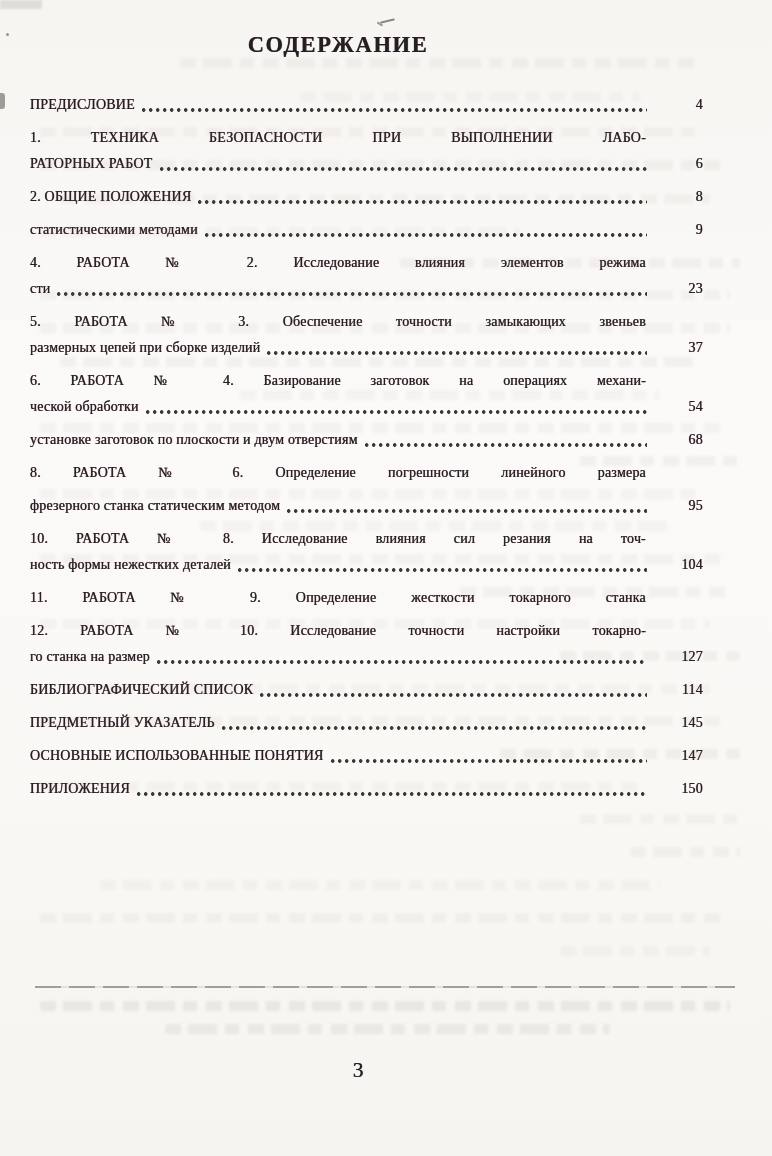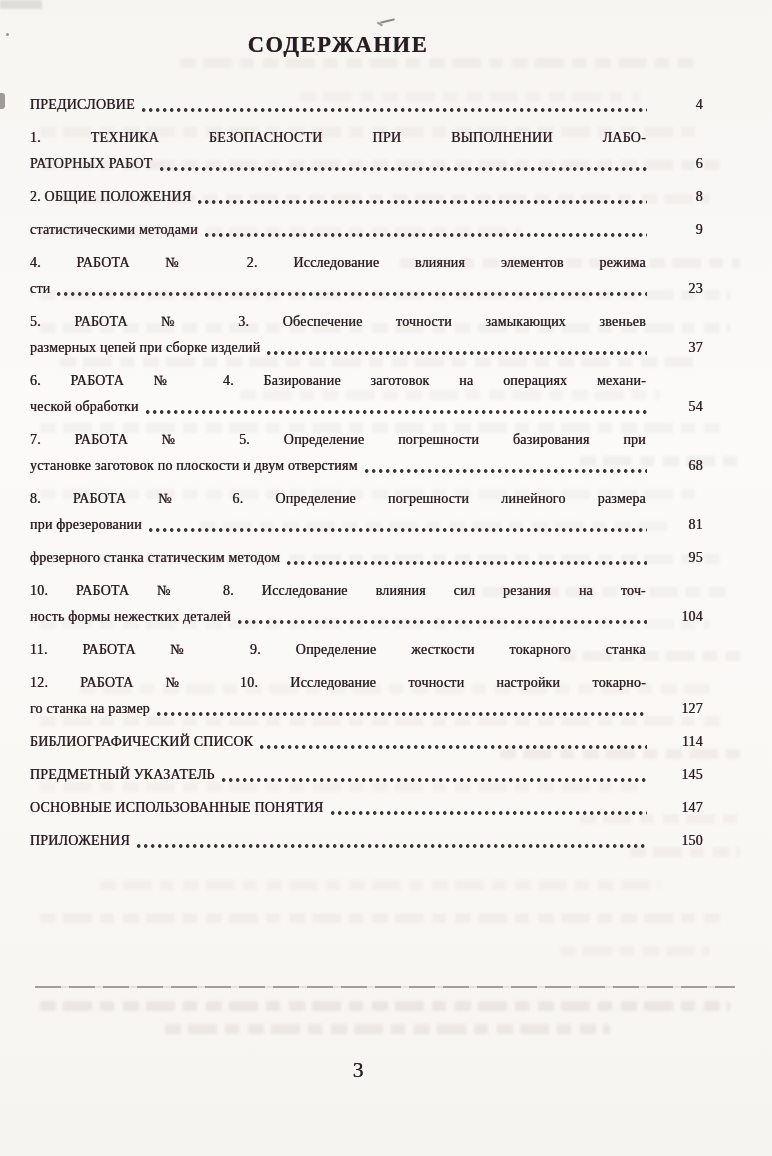--- a/index.html
+++ b/index.html
@@ -147,34 +147,28 @@
       </div>
       <div class="toc-entry">
         <div class="jline">6. РАБОТА № 4. Базирование заготовок на операциях механи-</div>
         <div class="lastline">
           <span class="ltext">ческой обработки</span>
           <span class="leader"></span>
           <span class="pnum">54</span>
         </div>
       </div>
       <div class="toc-entry">
-        <div class="jline">7. РАБОТА № 5. Определение погрешности базирования при</div>
         <div class="lastline">
           <span class="ltext">установке заготовок по плоскости и двум отверстиям</span>
           <span class="leader"></span>
           <span class="pnum">68</span>
         </div>
       </div>
       <div class="toc-entry">
         <div class="jline">8. РАБОТА № 6. Определение погрешности линейного размера</div>
-        <div class="lastline">
-          <span class="ltext">при фрезеровании</span>
-          <span class="leader"></span>
-          <span class="pnum">81</span>
-        </div>
       </div>
       <div class="toc-entry">
         <div class="lastline">
           <span class="ltext">фрезерного станка статическим методом</span>
           <span class="leader"></span>
           <span class="pnum">95</span>
         </div>
       </div>
       <div class="toc-entry">
         <div class="jline">10. РАБОТА № 8. Исследование влияния сил резания на точ-</div>

